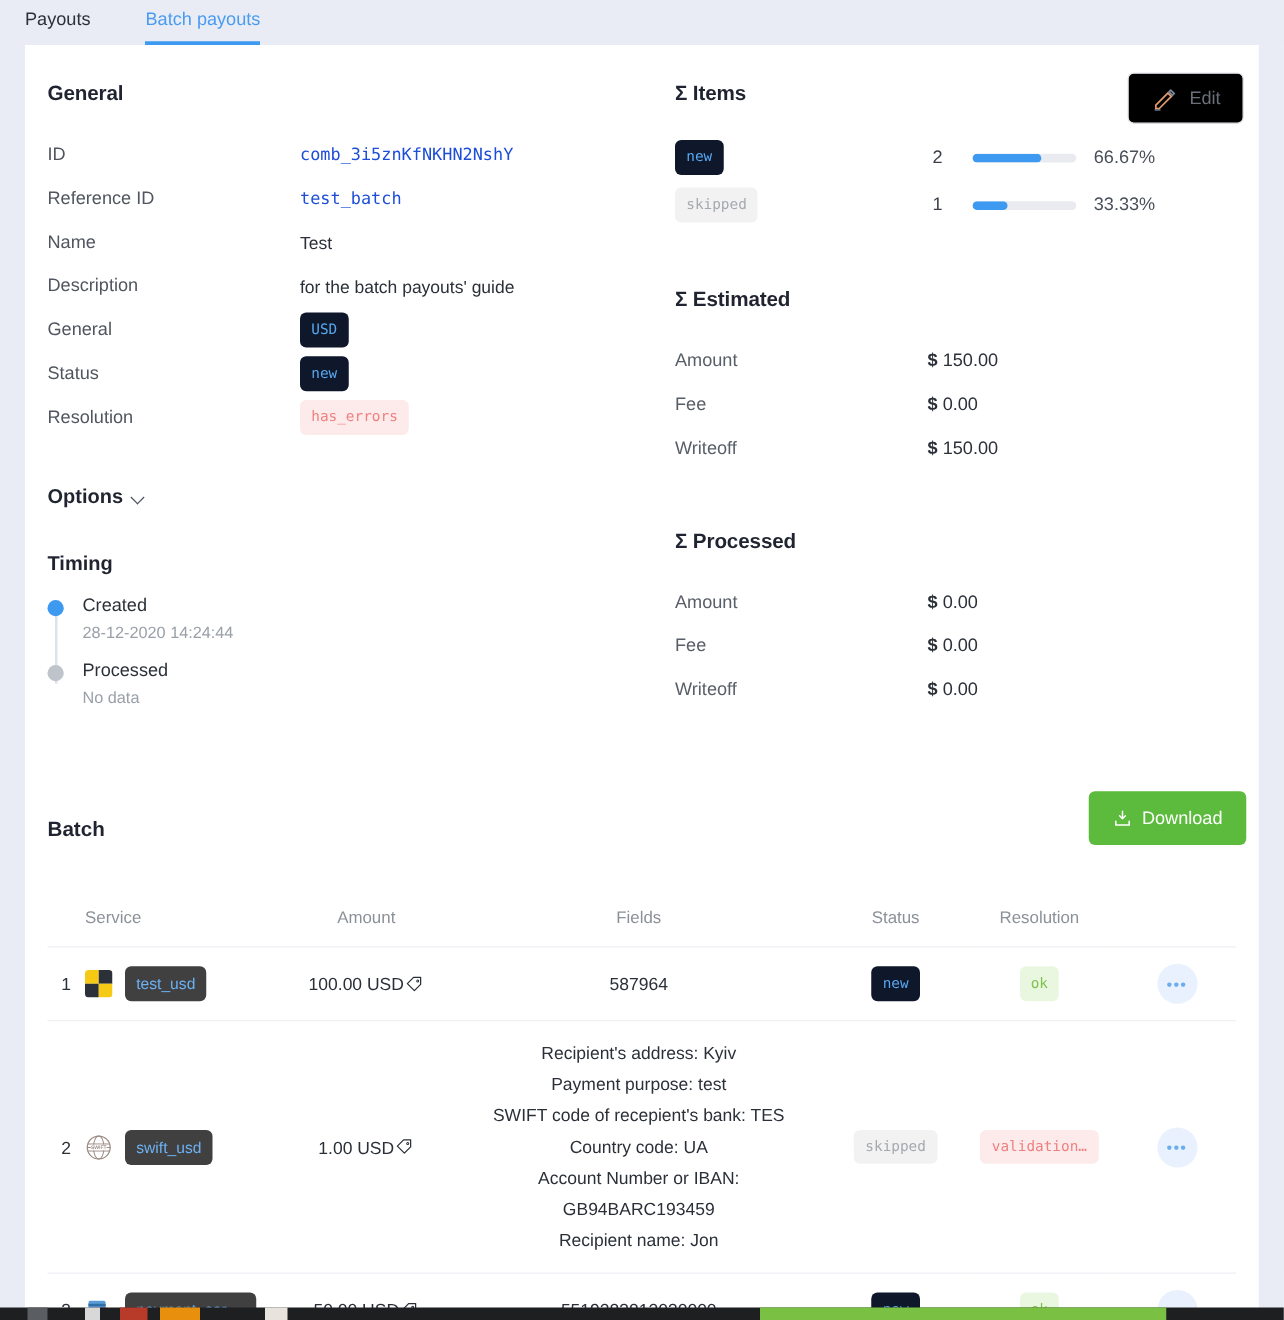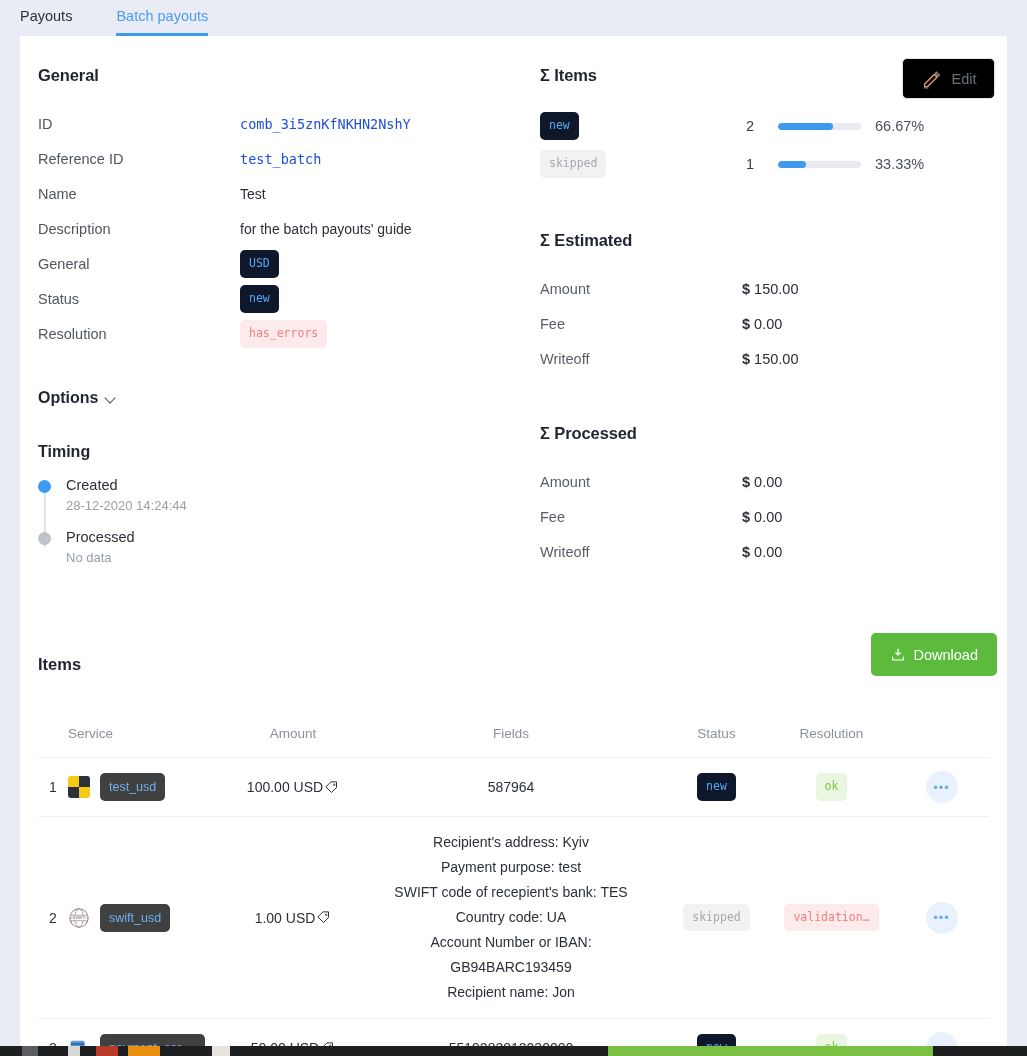--- a/index.html
+++ b/index.html
@@ -389,21 +389,21 @@
       </div>
       <div class="drow">
         <div class="money-label">Writeoff</div>
         <div class="money-val"><b>$</b> <span>0.00</span></div>
       </div>
 
     </div>
   </div>
 
   <div class="items-wrap">
-    <div class="items-title">Items</div>
+    <div class="items-title">Batch</div>
 
     <button class="dl-btn">
       <svg width="16" height="16" viewBox="0 0 24 24">
         <path d="M12 3v9m0 0 3.5-3.5M12 12 8.5 8.5" fill="none" stroke="#ffffff" stroke-width="1.8" stroke-linecap="round"></path>
         <path d="M4 15v4.5h16V15" fill="none" stroke="#ffffff" stroke-width="1.8" stroke-linecap="round"></path>
       </svg>
       <span>Download</span>
     </button>
 
     <table class="items">

